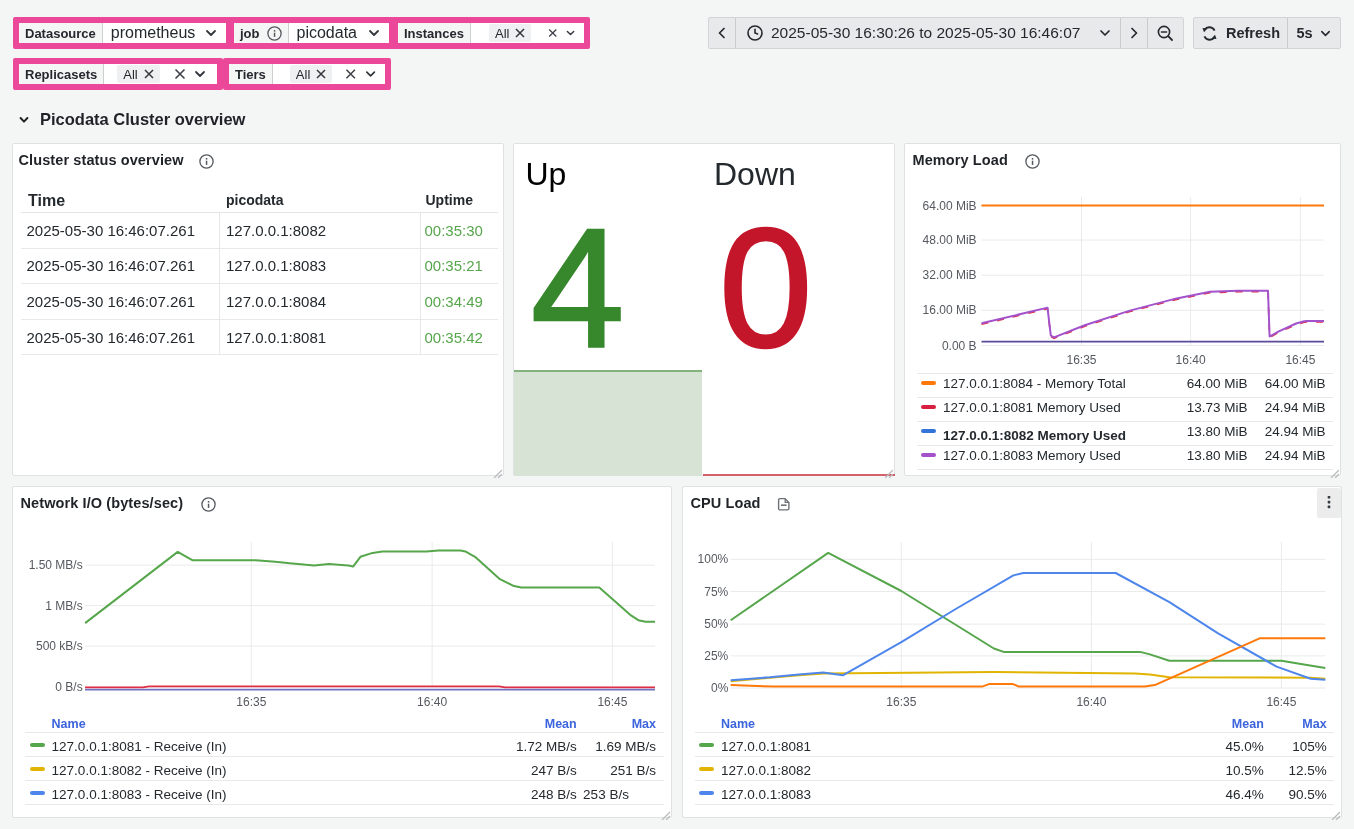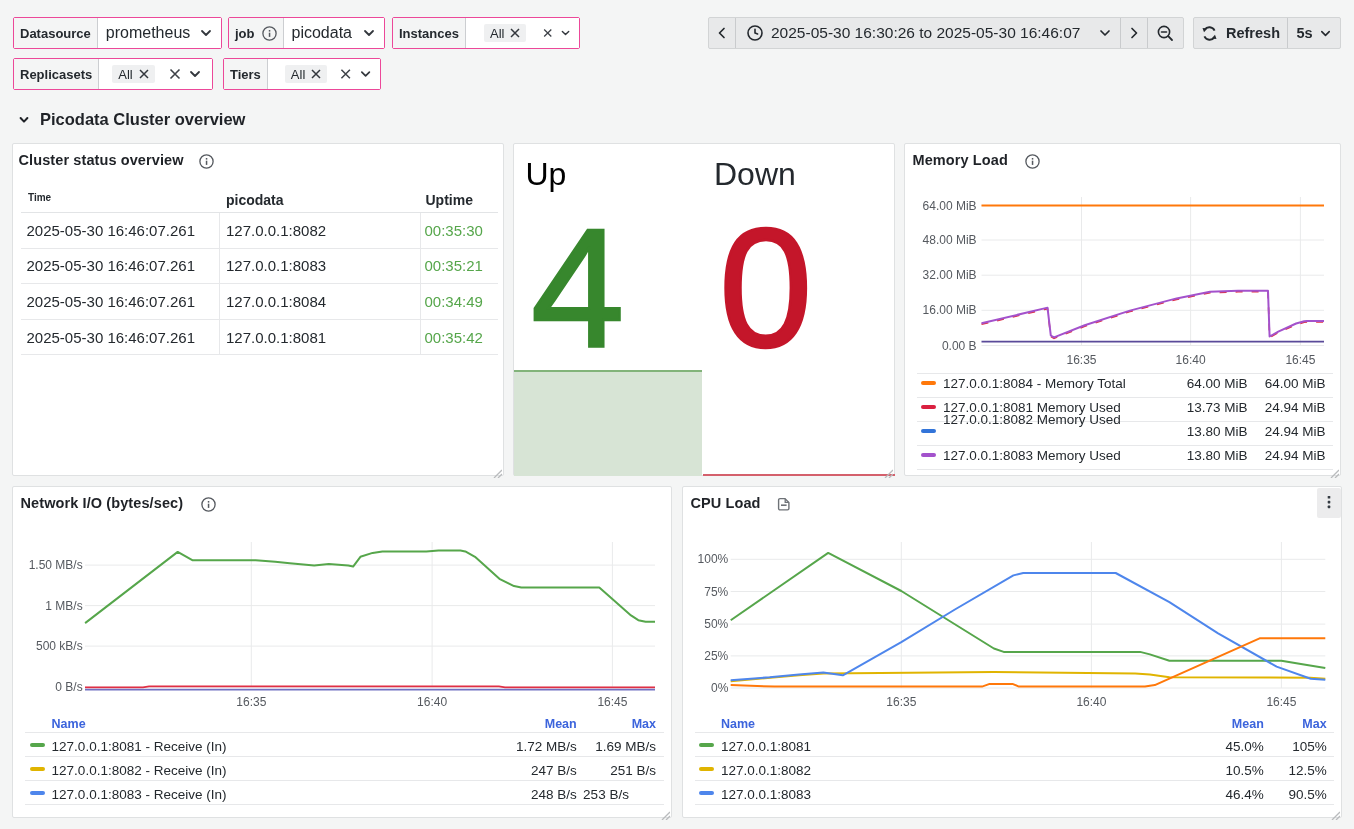--- a/index.html
+++ b/index.html
@@ -1,20 +1,20 @@
 <!DOCTYPE html>
 <html><head>
 <meta charset="utf-8">
 <style>
 * { margin:0; padding:0; box-sizing:border-box; }
 html,body { width:1354px; height:829px; background:#f4f5f5; font-family:"Liberation Sans", sans-serif; color:#24292e; overflow:hidden; }
 .abs { position:absolute; }
 .panel { position:absolute; background:#fff; border:1px solid #dfe1e2; border-radius:2px; }
 .ptitle { position:absolute; font-size:14.5px; font-weight:bold; color:#1f2227; letter-spacing:0.1px; }
-.ctrl { position:absolute; display:flex; height:32px; border:1px solid #ec4899; border-radius:2px; background:#fff; }
+.ctrl { position:absolute; display:flex; height:32px; border:6px solid #ec4899; border-radius:2px; background:#fff; }
 .ctrl .lab { display:flex; align-items:center; background:#f4f5f5; border-right:1px solid #ccced1; padding:0 6px; font-size:13px; font-weight:bold; color:#24292e; }
 .ctrl .val { display:flex; align-items:center; background:#fff; padding:0 8px; font-size:16px; color:#24292e; }
 .chip { display:inline-flex; align-items:center; background:#eff0f1; border-radius:2px; height:18px; padding:0 6px; font-size:13px; color:#24292e; }
 .tbtn-group { position:absolute; display:flex; height:32px; background:#e8e9ea; border:1px solid #d2d4d5; border-radius:2px; }
 .tbtn { display:flex; align-items:center; justify-content:center; }
 .tsep { width:1px; background:#c9cbcd; height:100%; }
 .axis { font-size:12px; fill:#55595f; }
 .legend-hdr { color:#3c64dc; font-size:12.5px; font-weight:bold; }
 .lrow { position:absolute; font-size:13.5px; color:#24292e; }
 .dash { position:absolute; width:15px; height:4px; border-radius:2px; }
@@ -142,21 +142,21 @@
 <div class="abs" style="left:40px;top:110px;font-size:16.5px;font-weight:bold;color:#1f2227;">Picodata Cluster overview</div>
 
 <div class="panel" style="left:12px;top:143px;width:492px;height:333px;">
   <div class="ptitle" style="left:5.5px;top:7.5px;">Cluster status overview</div>
   <svg class="abs" style="left:186px;top:10px;" width="15" height="15" viewBox="0 0 15 15">
       <circle cx="7.5" cy="7.5" r="6.6" fill="none" stroke="#55595f" stroke-width="1.3"></circle>
       <rect x="6.8" y="6.7" width="1.5" height="4.2" fill="#55595f"></rect>
       <rect x="6.8" y="4" width="1.5" height="1.6" fill="#55595f"></rect>
     </svg>
 
-  <div class="abs" style="left:15px;top:48px;font-size:10px;font-weight:bold;">Time</div>
+  <div class="abs" style="left:15px;top:48px;font-size:16px;font-weight:bold;">Time</div>
   <div class="abs" style="left:213px;top:48px;font-size:14px;font-weight:bold;">picodata</div>
   <div class="abs" style="left:412.5px;top:48px;font-size:14px;font-weight:bold;">Uptime</div>
   <div class="abs" style="left:8px;top:68px;width:477px;height:1px;background:#e2e4e6;"></div>
 
   <div class="abs" style="left:8px;top:104px;width:477px;height:1px;background:#e7e8ea;"></div>
   <div class="abs" style="left:8px;top:139px;width:477px;height:1px;background:#e7e8ea;"></div>
   <div class="abs" style="left:8px;top:175px;width:477px;height:1px;background:#e7e8ea;"></div>
   <div class="abs" style="left:8px;top:210px;width:477px;height:1px;background:#e7e8ea;"></div>
 
   <div class="abs" style="left:206px;top:69px;width:1px;height:142px;background:#e7e8ea;"></div>
@@ -235,21 +235,21 @@
   <div class="lsep" style="left:12px;top:325.5px;width:416px;"></div>
   <div class="dash" style="left:16px;top:237px;background:#ff780a;"></div>
   <div class="lrow" style="left:38px;top:232px;">127.0.0.1:8084 - Memory Total</div>
   <div class="lrow" style="left:242.6px;top:232px;width:100px;text-align:right;">64.00 MiB</div>
   <div class="lrow" style="left:320.6px;top:232px;width:100px;text-align:right;">64.00 MiB</div>
   <div class="dash" style="left:16px;top:260.5px;background:#da2040;"></div>
   <div class="lrow" style="left:38px;top:256px;">127.0.0.1:8081 Memory Used</div>
   <div class="lrow" style="left:242.6px;top:256px;width:100px;text-align:right;">13.73 MiB</div>
   <div class="lrow" style="left:320.6px;top:256px;width:100px;text-align:right;">24.94 MiB</div>
   <div class="dash" style="left:16px;top:284.5px;background:#3274d9;"></div>
-  <div class="lrow" style="left:38px;top:268px;">127.0.0.1:8082 Memory Used</div>
+  <div class="lrow" style="left:38px;top:284px;font-weight:bold;">127.0.0.1:8082 Memory Used</div>
   <div class="lrow" style="left:242.6px;top:280px;width:100px;text-align:right;">13.80 MiB</div>
   <div class="lrow" style="left:320.6px;top:280px;width:100px;text-align:right;">24.94 MiB</div>
   <div class="dash" style="left:16px;top:308.5px;background:#a352cc;"></div>
   <div class="lrow" style="left:38px;top:304px;">127.0.0.1:8083 Memory Used</div>
   <div class="lrow" style="left:242.6px;top:304px;width:100px;text-align:right;">13.80 MiB</div>
   <div class="lrow" style="left:320.6px;top:304px;width:100px;text-align:right;">24.94 MiB</div>
   <div class="grip"><svg width="10" height="10" viewBox="0 0 10 10">
         <path d="M2 10 L10 2 M6 10 L10 6" stroke="#b9bbbd" stroke-width="1.3" fill="none"></path>
       </svg></div>
 </div>

